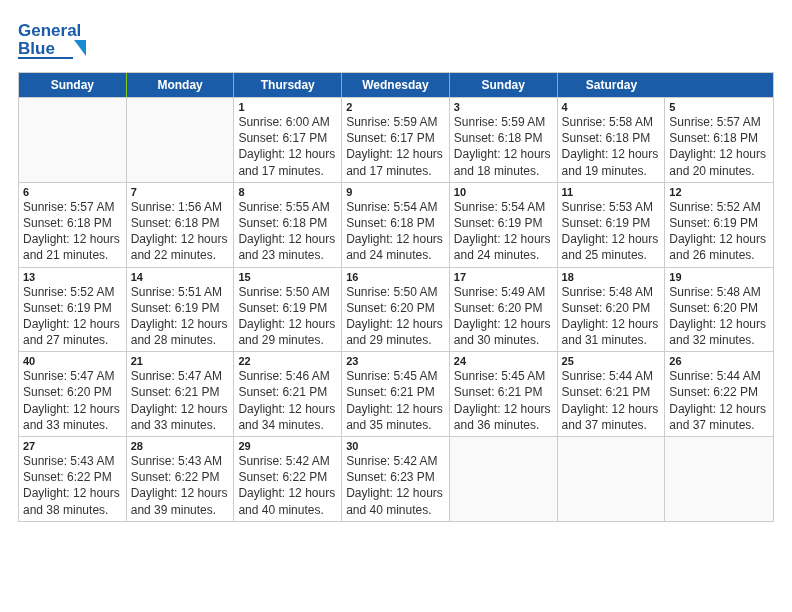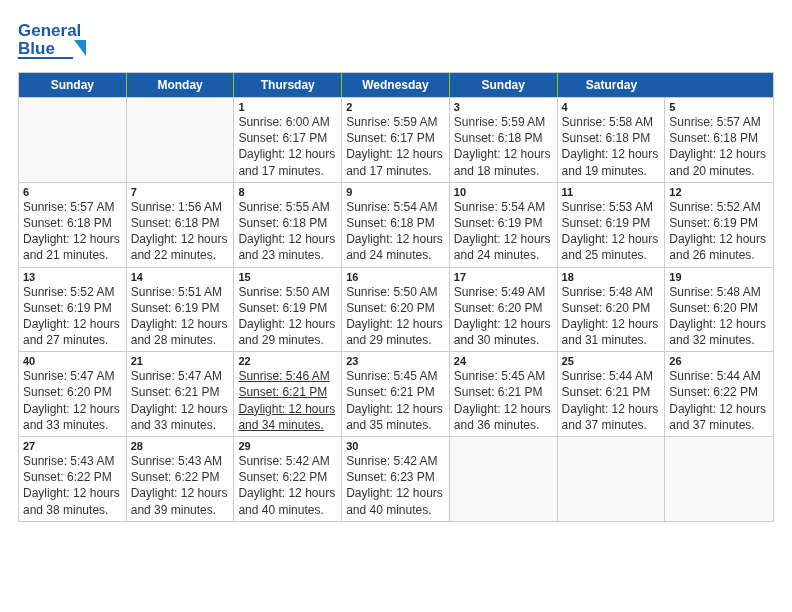--- a/index.html
+++ b/index.html
@@ -262,21 +262,21 @@
 Daylight: 12 hours and 33 minutes.</div>
           </div>
           <div class="cal-cell">
             <div class="day-num">21</div>
             <div class="day-info" style="white-space: pre-line;">Sunrise: 5:47 AM
 Sunset: 6:21 PM
 Daylight: 12 hours and 33 minutes.</div>
           </div>
           <div class="cal-cell">
             <div class="day-num">22</div>
-            <div class="day-info" style="white-space: pre-line; text-decoration: underline;">Sunrise: 5:46 AM
+            <div class="day-info" style="white-space: pre-line;">Sunrise: 5:46 AM
 Sunset: 6:21 PM
 Daylight: 12 hours and 34 minutes.</div>
           </div>
           <div class="cal-cell">
             <div class="day-num">23</div>
             <div class="day-info" style="white-space: pre-line;">Sunrise: 5:45 AM
 Sunset: 6:21 PM
 Daylight: 12 hours and 35 minutes.</div>
           </div>
           <div class="cal-cell">

